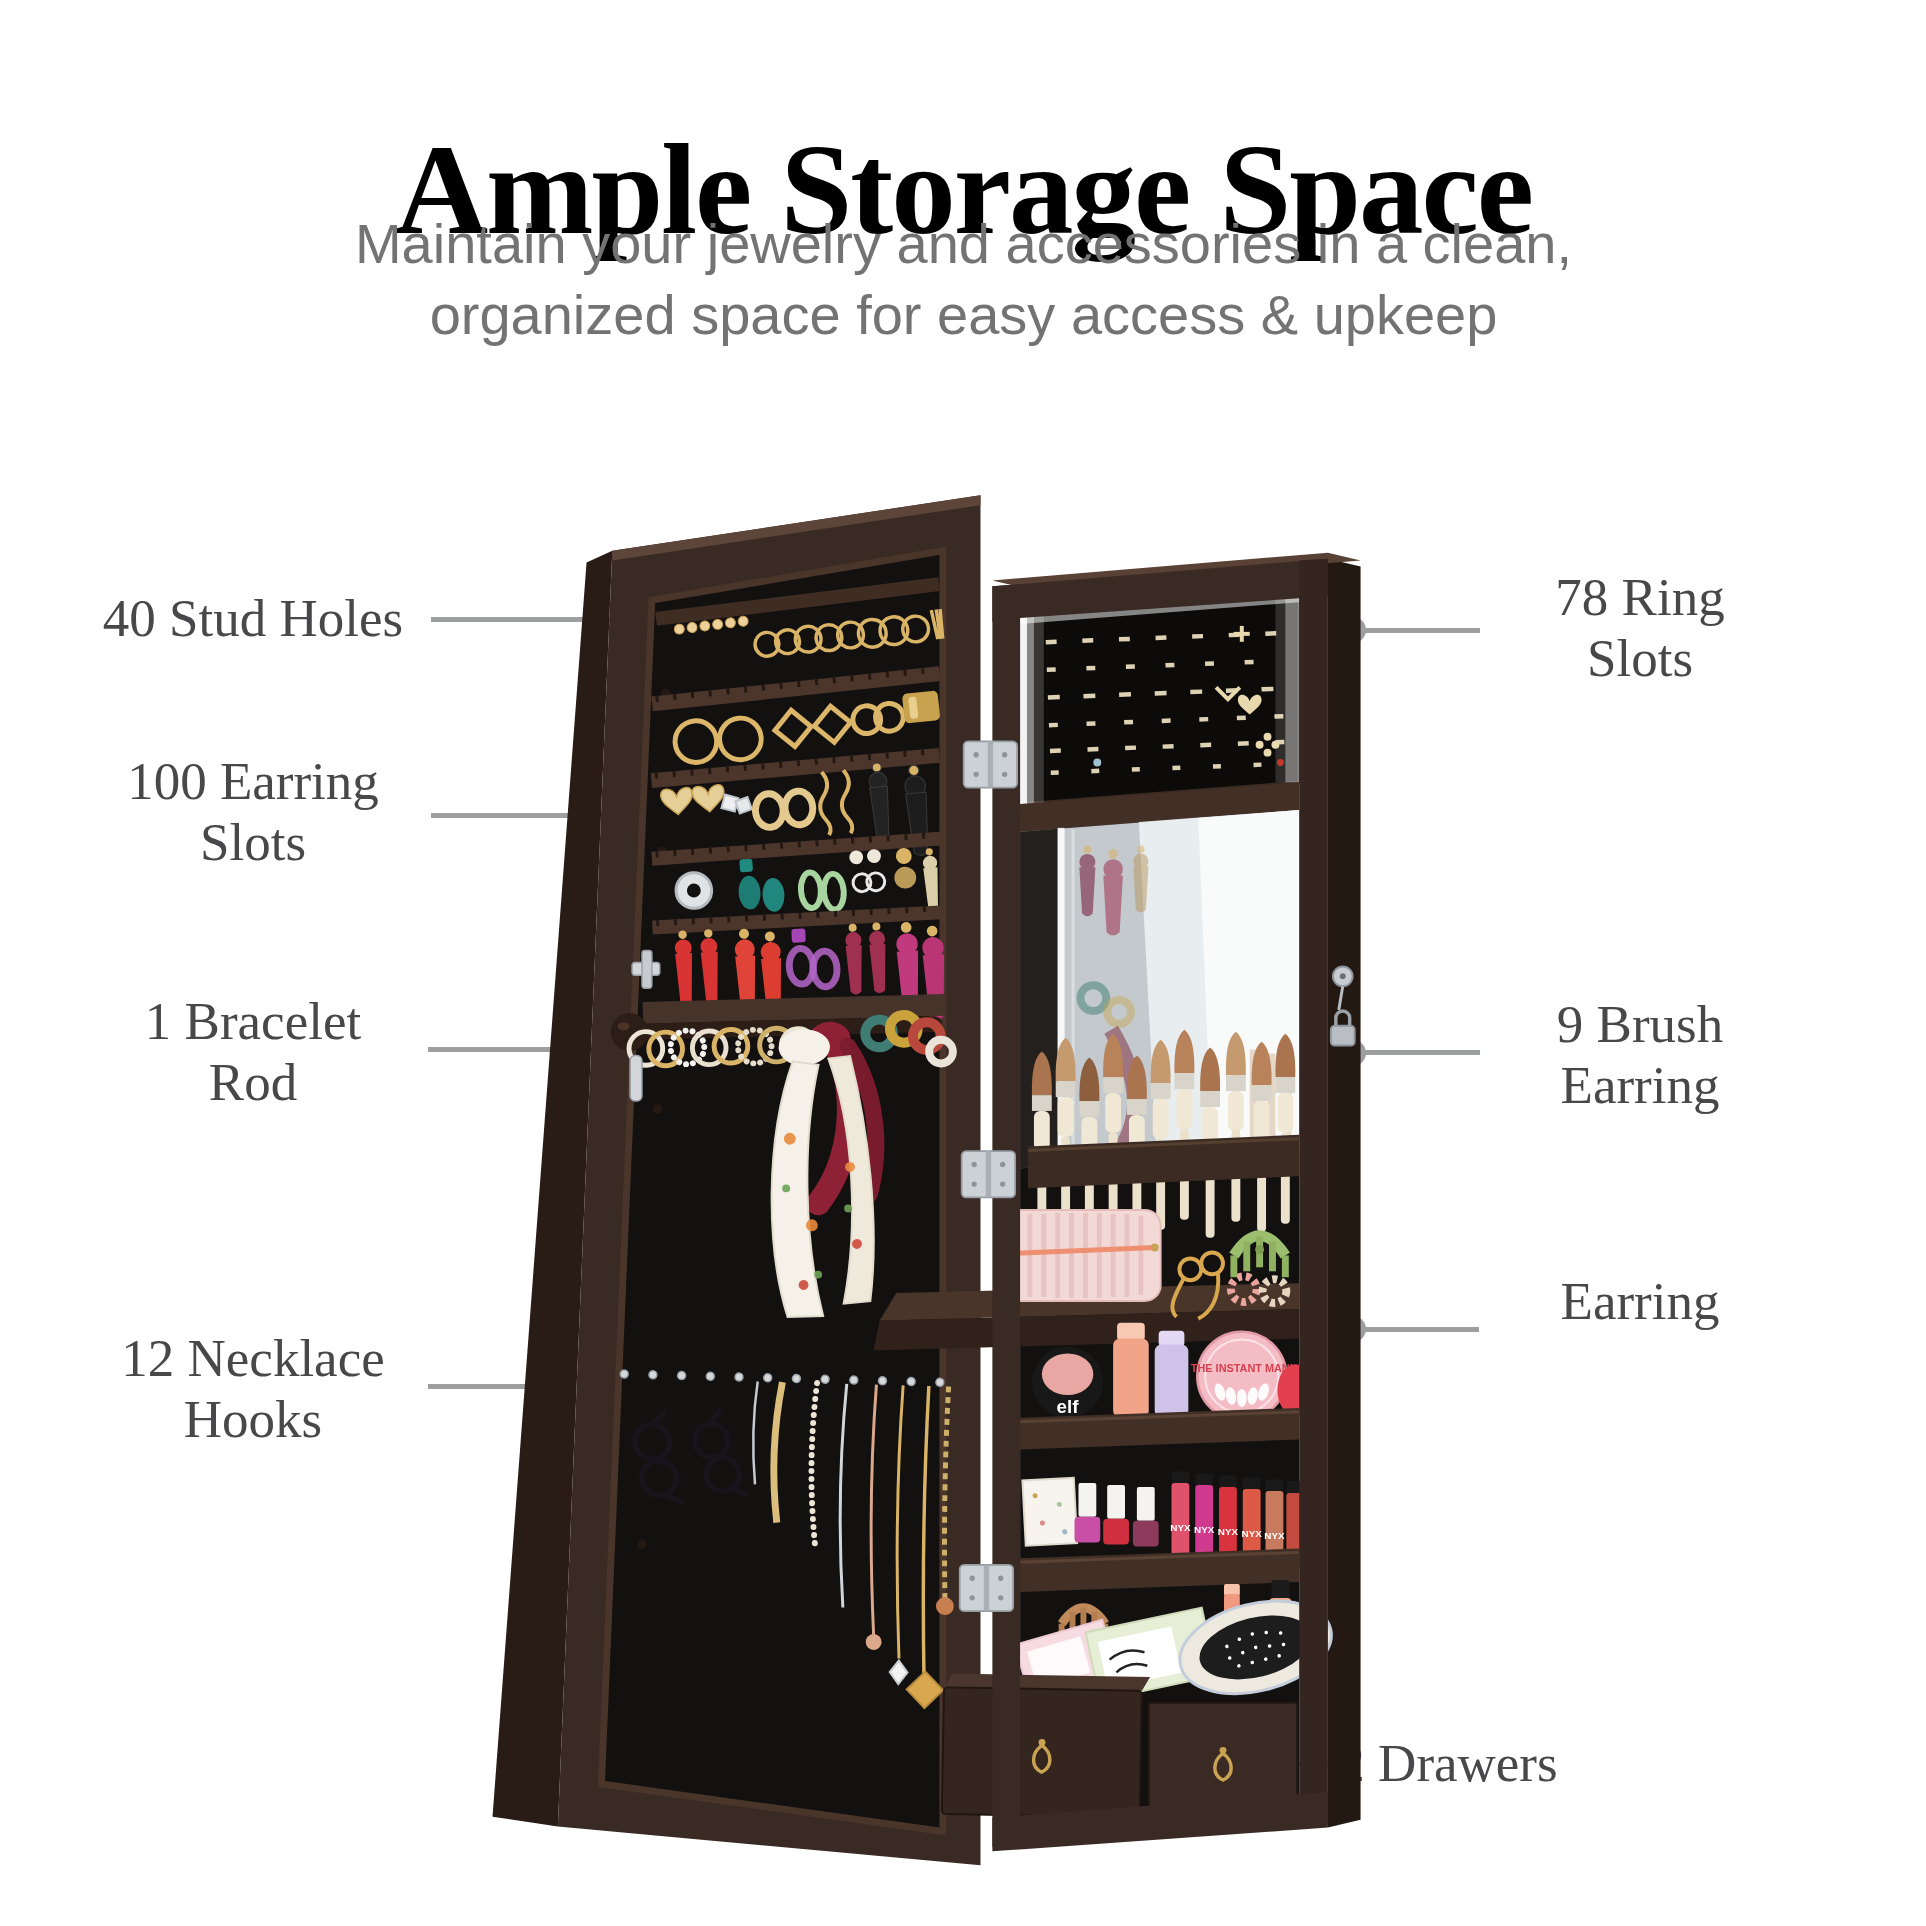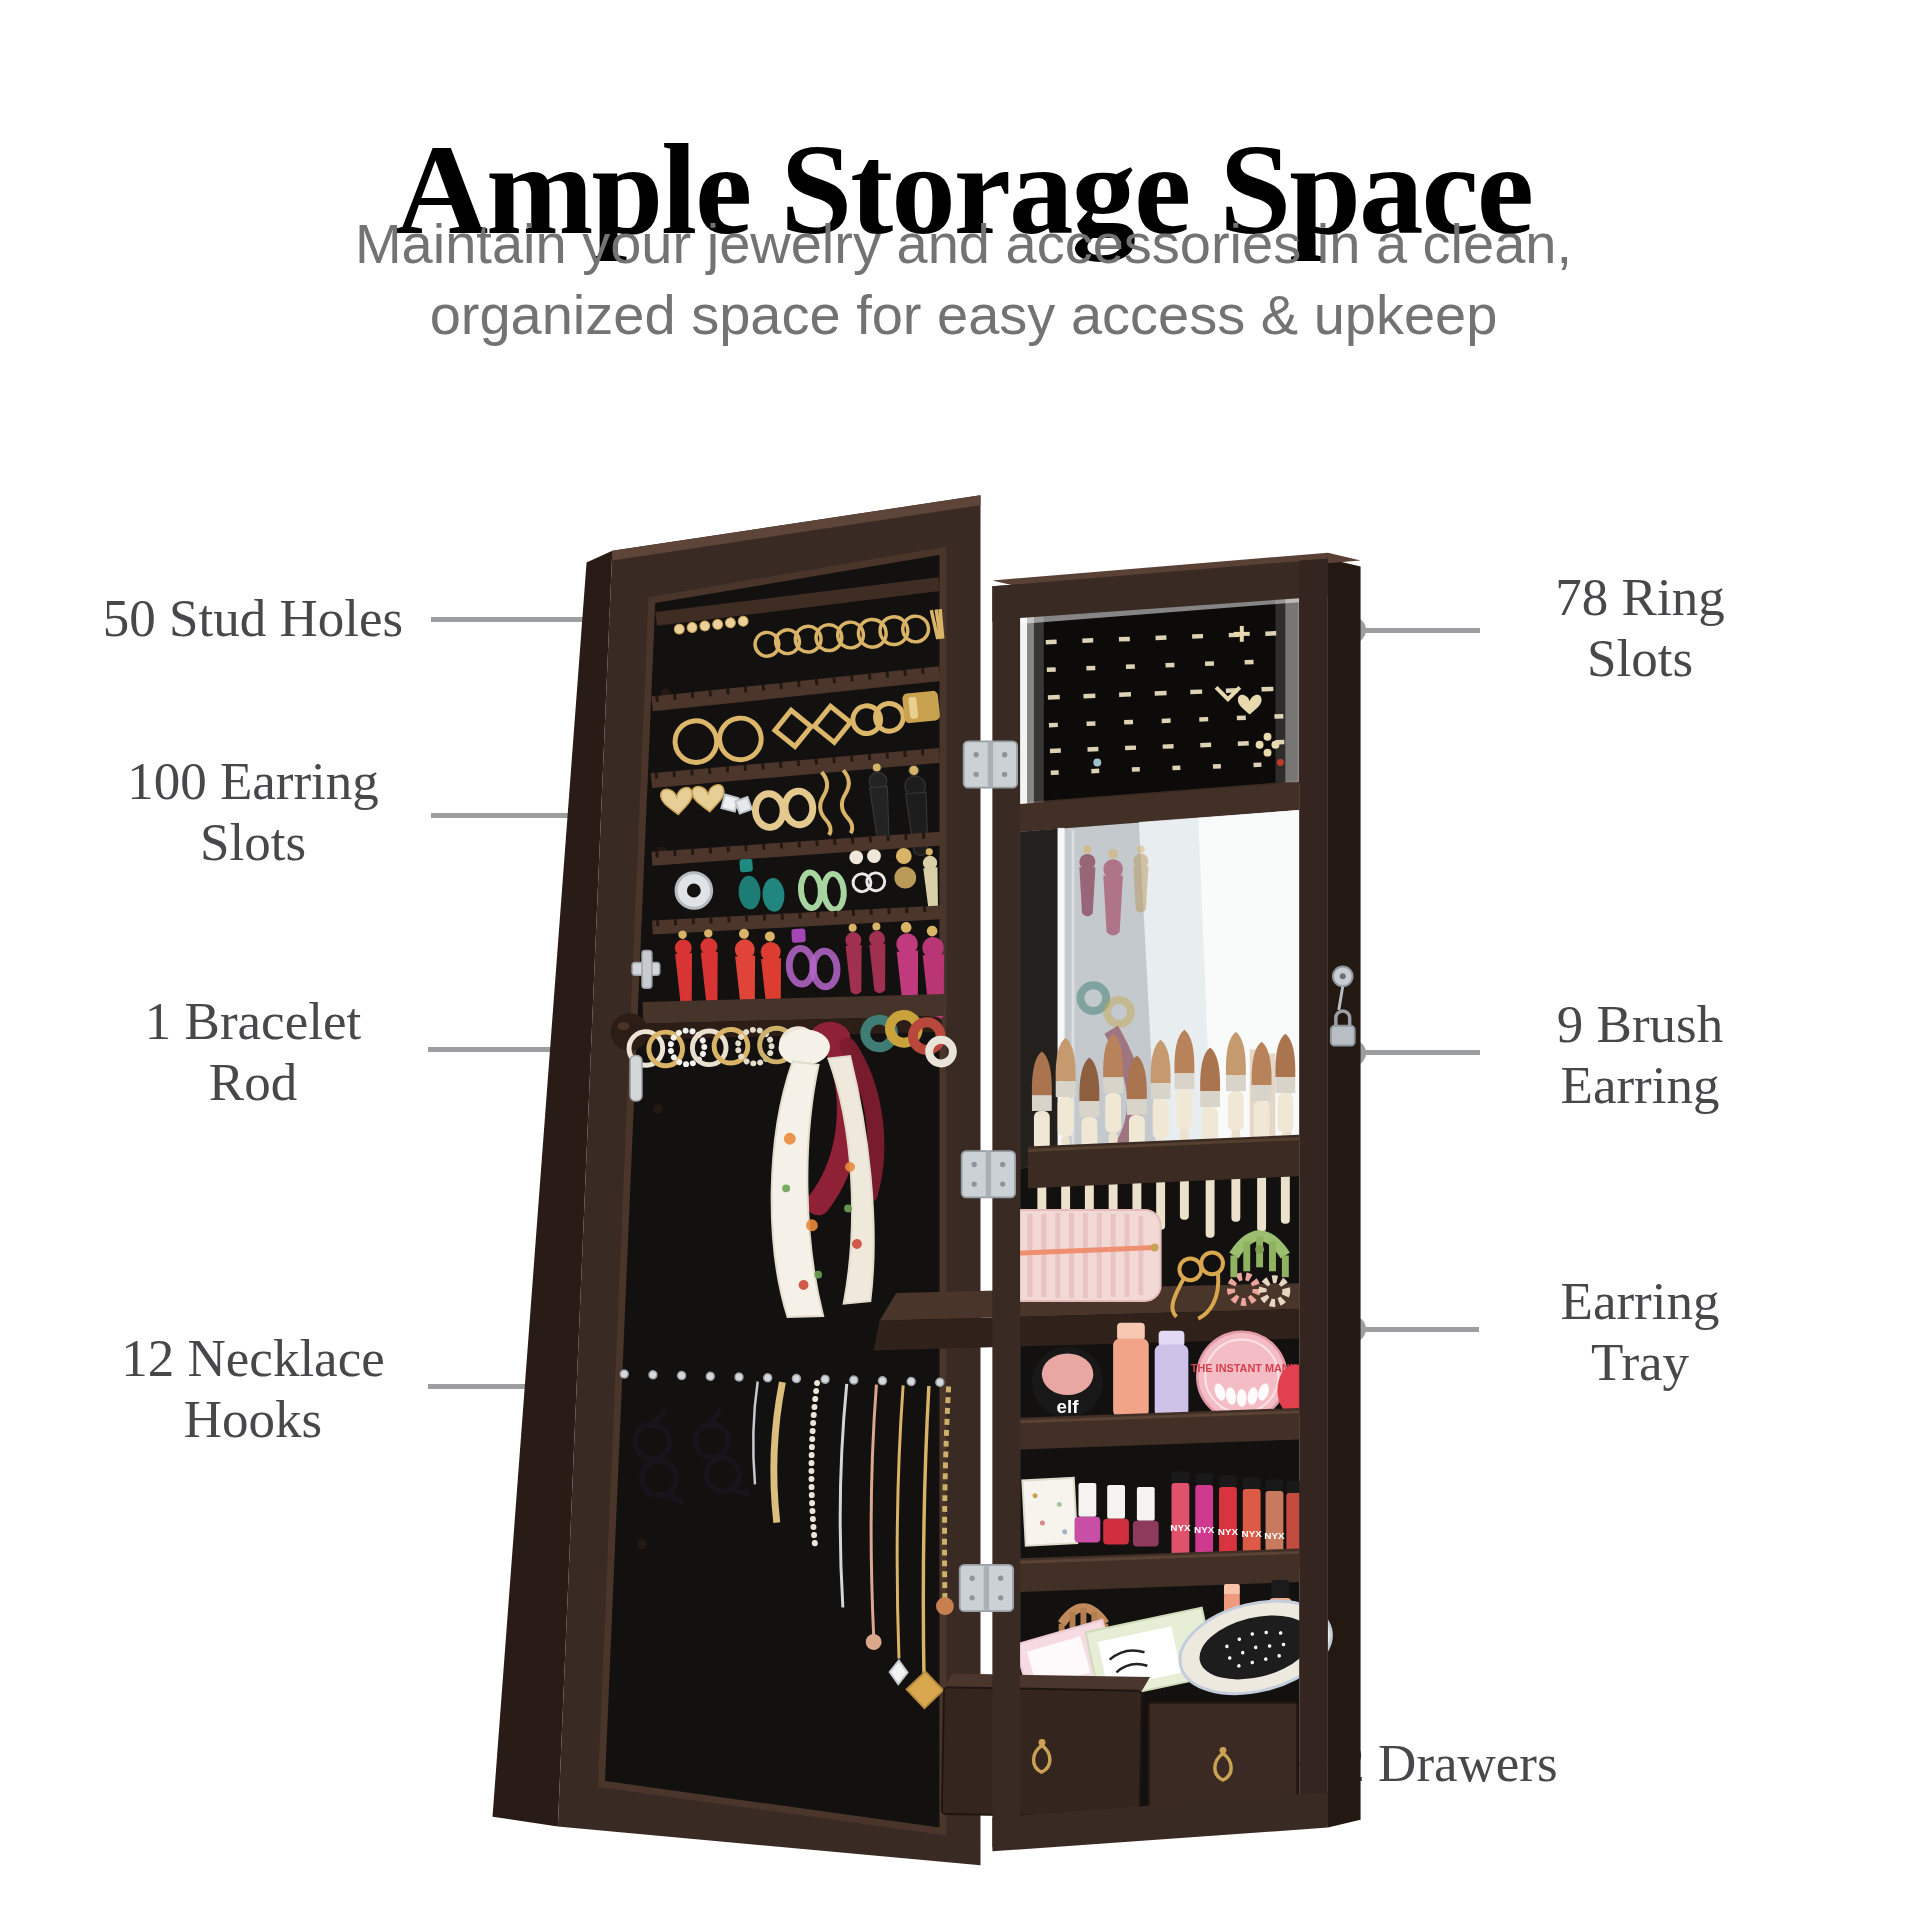--- a/index.html
+++ b/index.html
@@ -22,21 +22,21 @@
 
 <div class="page">
 
   <h1 class="title">Ample Storage Space</h1>
   <div class="subtitle">
     <span>Maintain your jewelry and accessories in a clean,</span>
     <span>organized space for easy access &amp; upkeep</span>
   </div>
 
   <div class="co" style="left:55px;top:588px;">
-    <span>50 Stud Holes</span>
+    <span>40 Stud Holes</span>
       <span></span>
   </div>
   <div class="co" style="left:55px;top:751px;">
     <span>100 Earring</span>
       <span>Slots</span>
   </div>
   <div class="co" style="left:55px;top:991px;">
     <span>1 Bracelet</span>
       <span>Rod</span>
   </div>
@@ -48,21 +48,20 @@
   <div class="co" style="left:1442px;top:567px;font-family:Liberation Serif, serif;">
     <span>78 Ring</span>
       <span>Slots</span>
   </div>
   <div class="co" style="left:1442px;top:994px;">
     <span>9 Brush</span>
       <span>Earring</span>
   </div>
   <div class="co" style="left:1442px;top:1271px;">
     <span>Earring</span>
-      <span>Tray</span>
   </div>
   <div class="co" style="left:1250px;top:1733px;">
     <span>2 Drawers</span>
       <span></span>
   </div>
 
   <div class="cline" style="left:431px;top:617px;width:185px;"></div>
   <div class="cdot" style="left:615px;top:606px;"></div>
   <div class="cline" style="left:431px;top:813px;width:185px;"></div>
   <div class="cdot" style="left:615px;top:802px;"></div>

